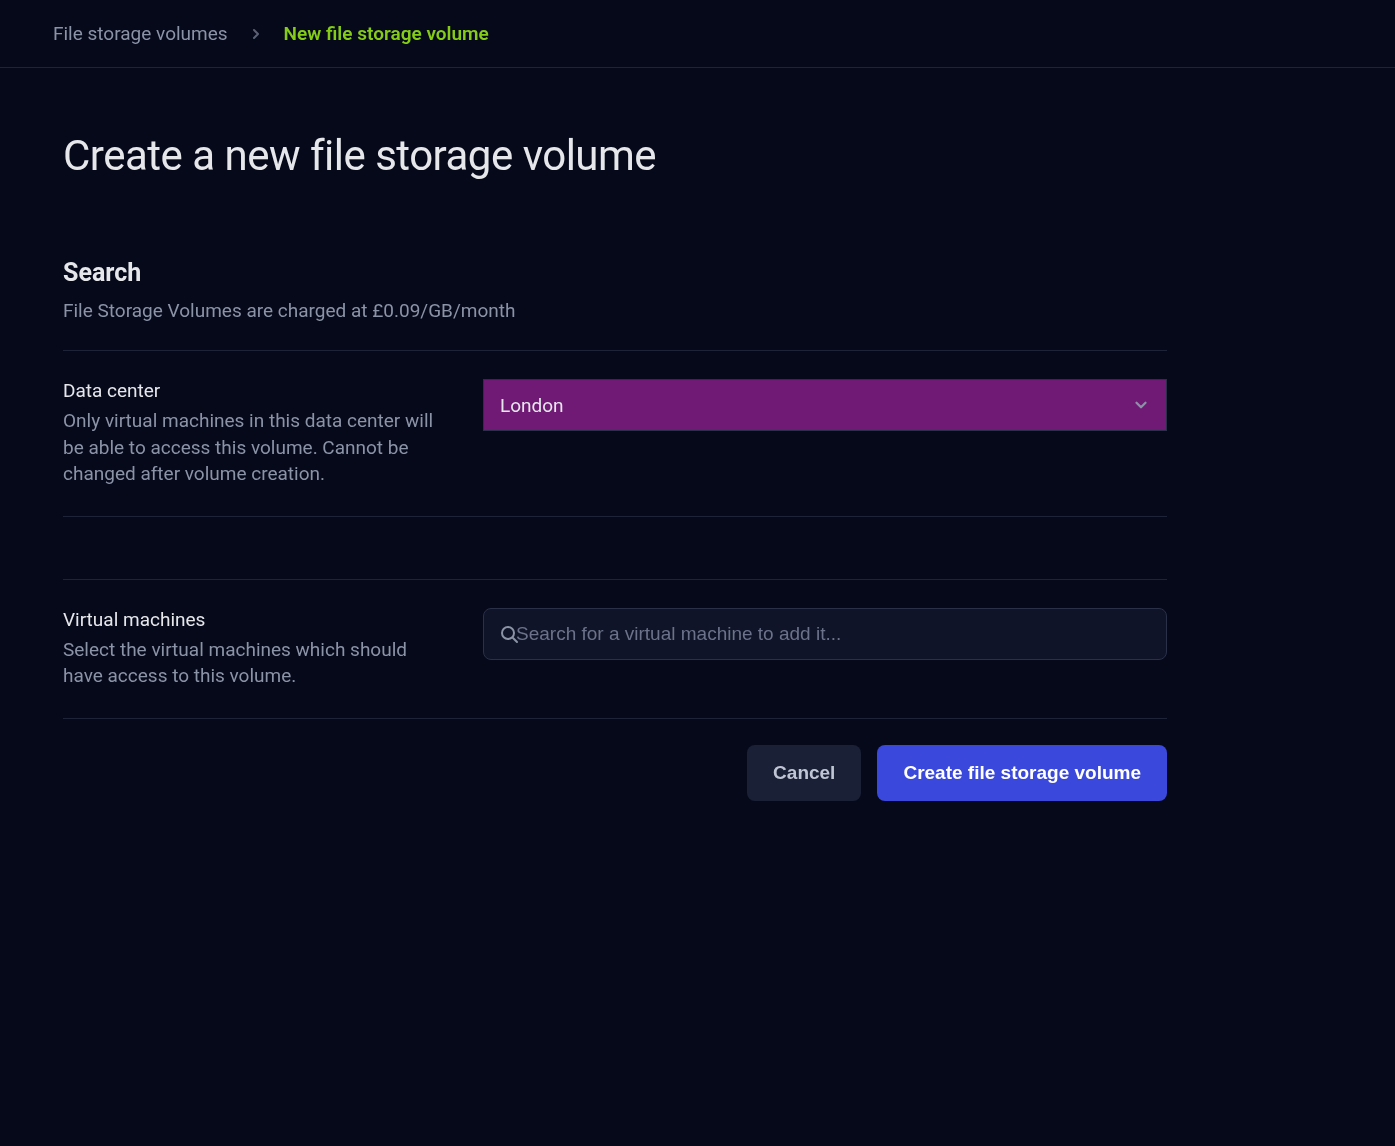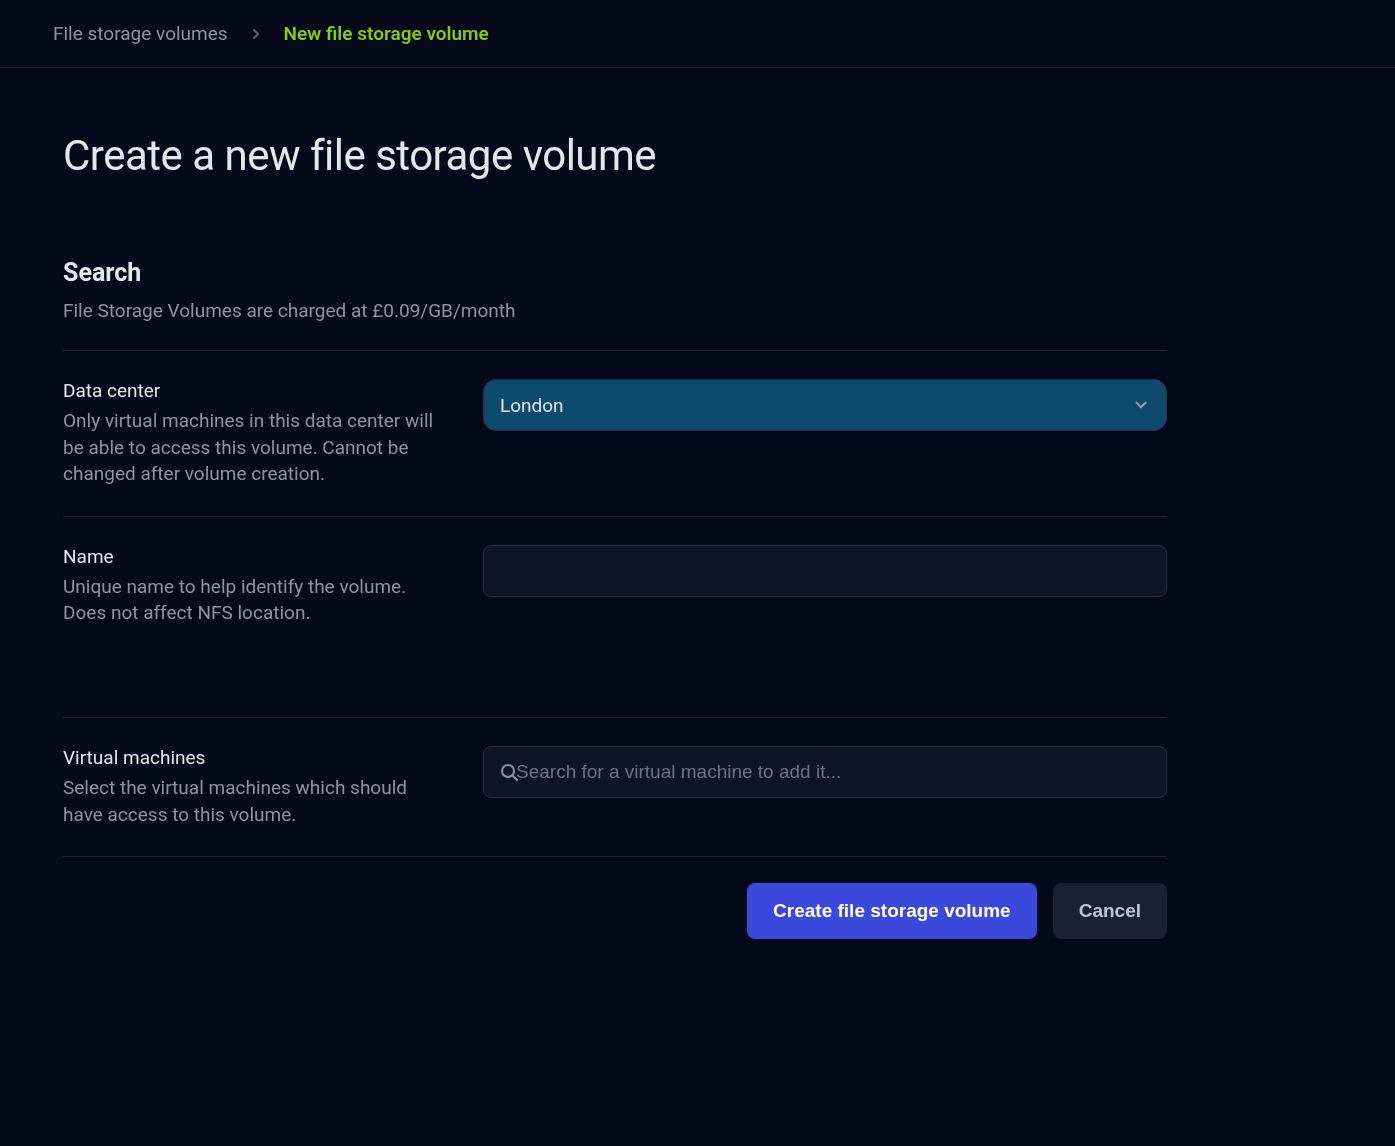--- a/index.html
+++ b/index.html
@@ -103,23 +103,23 @@
     }
     
     .select-wrapper {
       position: relative;
       width: 100%;
     }
     
     .select {
       width: 100%;
       height: 52px;
-      background-color: #0c4a6e;
+      background-color: #701a75;
       border: 1px solid #2a3048;
-      border-radius: 13px;
+      border-radius: 0;
       padding: 0 16px;
       font-size: 19px;
       color: #e5e7eb;
       cursor: pointer;
       display: flex;
       align-items: center;
       justify-content: space-between;
     }
     
     .select-chevron {
@@ -239,29 +239,20 @@
                 <path d="M4 6L8 10L12 6" stroke="currentColor" stroke-width="2" stroke-linecap="round" stroke-linejoin="round"></path>
               </svg>
             </span>
           </div>
         </div>
       </div>
     </div>
 
     <hr class="divider">
 
-    <div class="form-row">
-      <div class="form-label-col">
-        <div class="form-label">Name</div>
-        <div class="form-helper">Unique name to help identify the volume. Does not affect NFS location.</div>
-      </div>
-      <div class="form-control-col">
-        <input type="text" class="text-input" value="" style="">
-      </div>
-    </div>
   </section>
 
   <section class="section-access">
     <div style="height:28px"></div>
     <hr class="divider">
 
     <div class="form-row">
       <div class="form-label-col">
         <div class="form-label">Virtual machines</div>
         <div class="form-helper">Select the virtual machines which should have access to this volume.</div>
@@ -275,17 +266,17 @@
             </svg>
           </span>
           <input type="text" class="search-input" placeholder="Search for a virtual machine to add it..." style="">
         </div>
       </div>
     </div>
 
     <hr class="divider">
 
     <div class="button-row">
+      <button class="btn btn-secondary">Cancel</button>
       <button class="btn btn-primary">Create file storage volume</button>
-      <button class="btn btn-secondary">Cancel</button>
     </div>
   </section>
 </main>
 
 </body></html>

